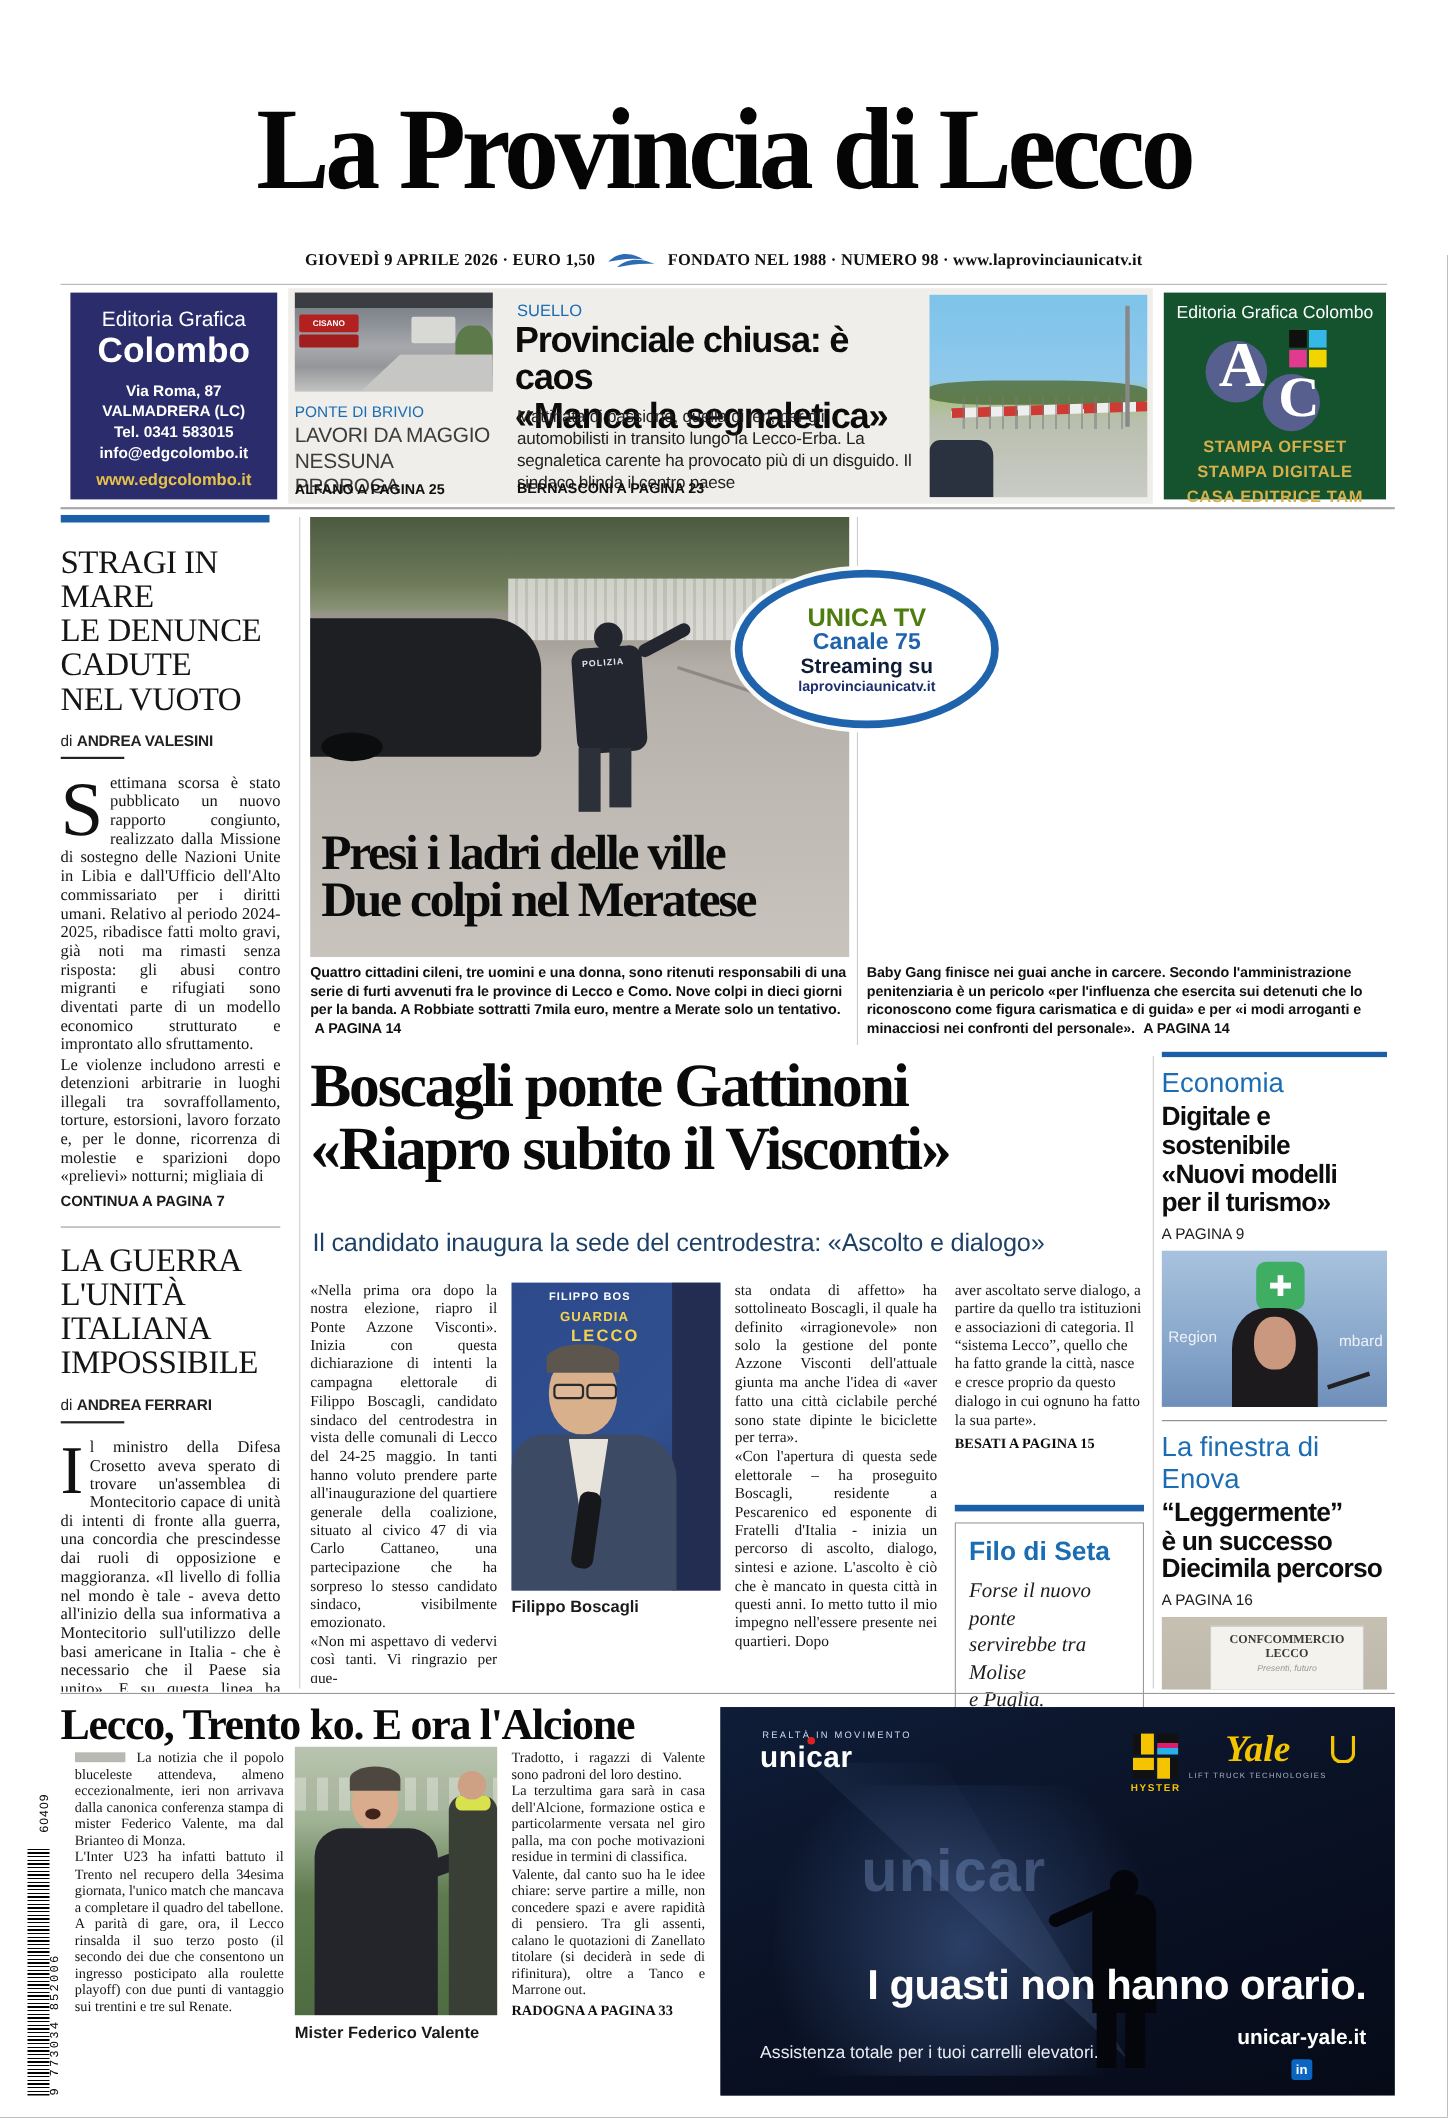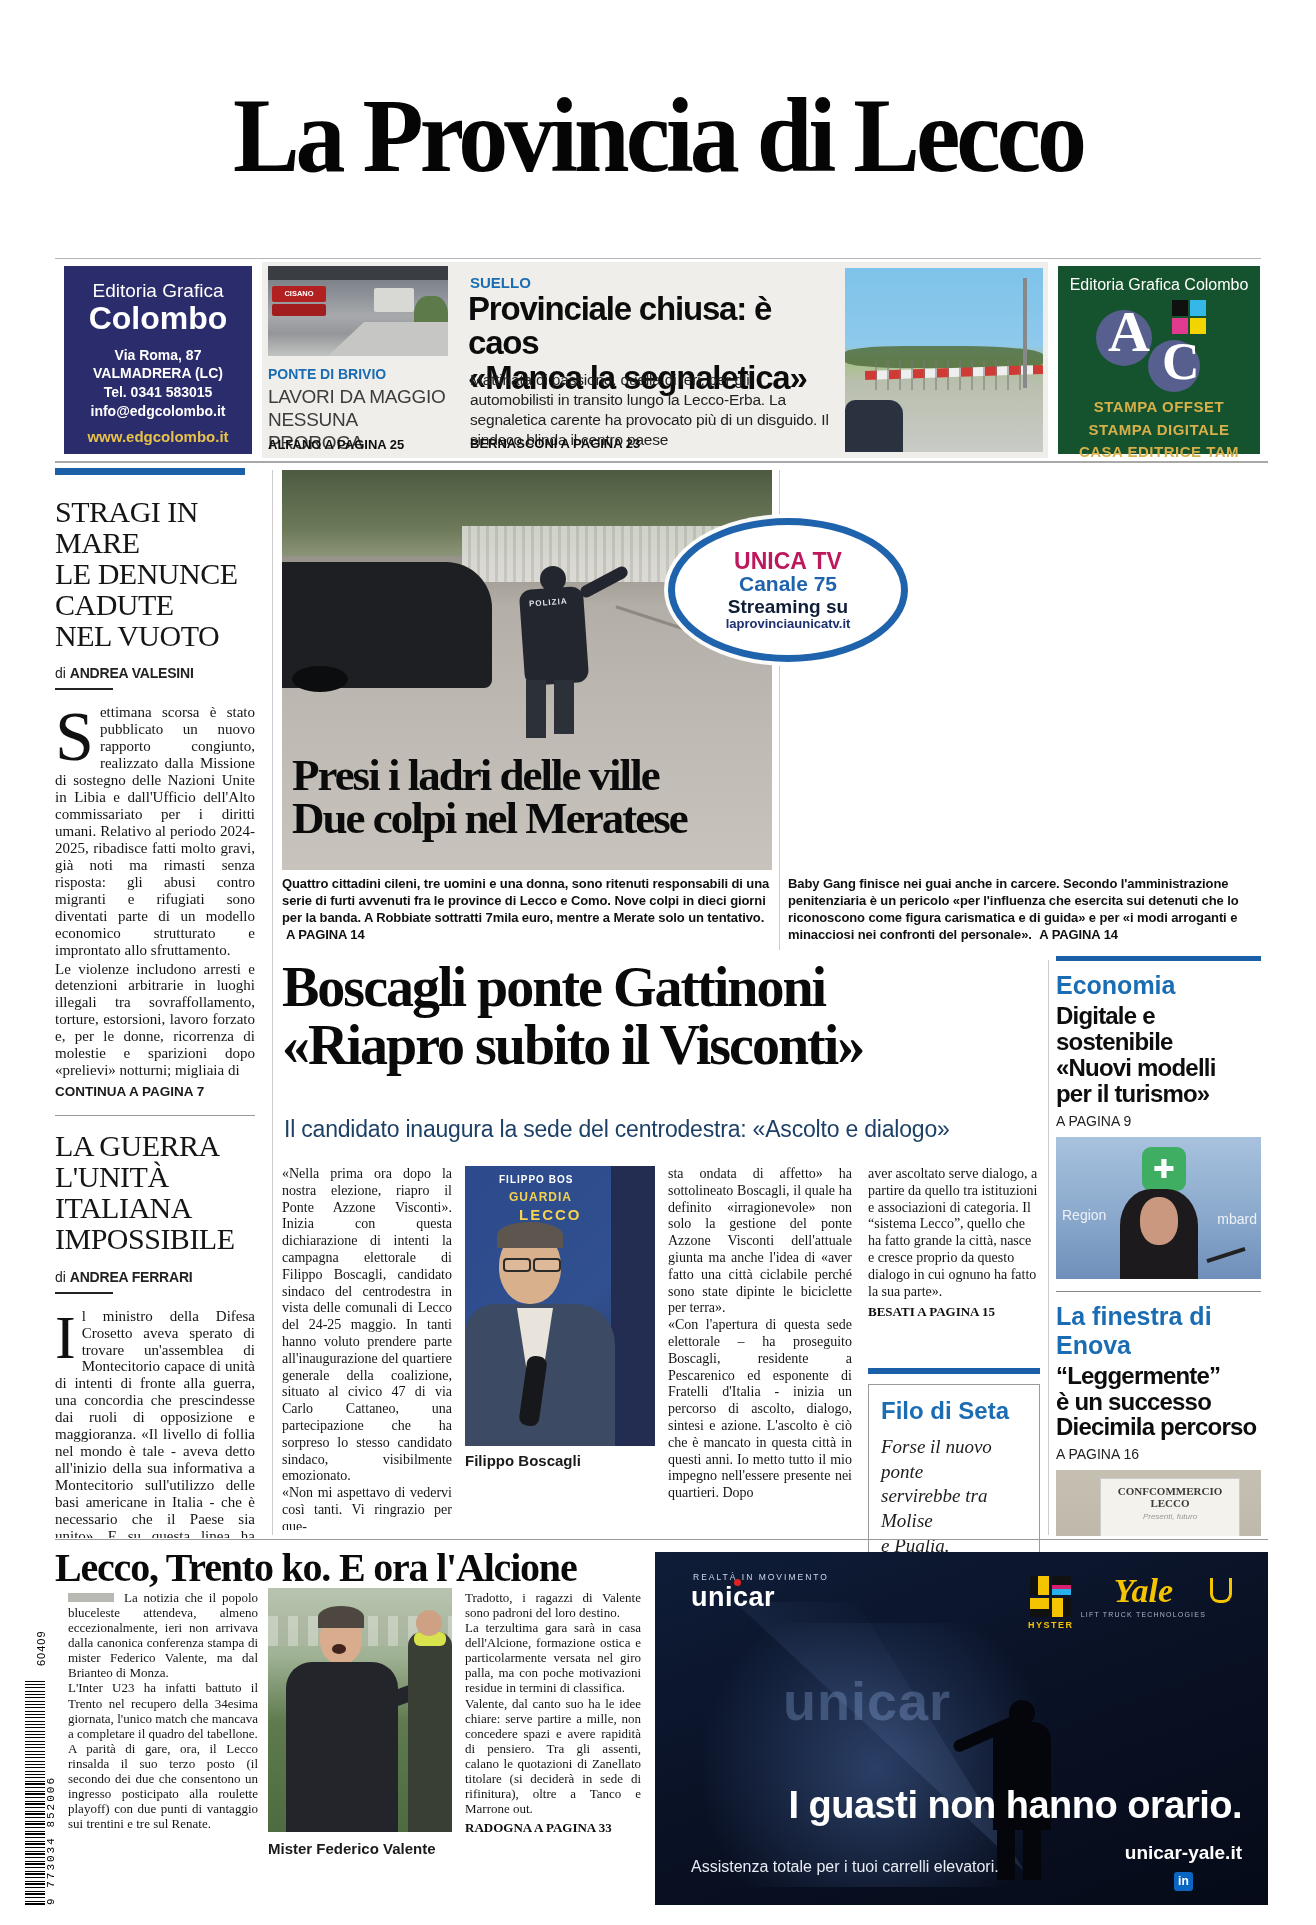--- a/index.html
+++ b/index.html
@@ -1,21 +1,21 @@
 <!DOCTYPE html>
 <html lang="it"><head>
 <meta charset="utf-8">
 <style>
   html,body{margin:0;padding:0;background:#8a8a8a;}
   #page{position:relative;width:1316px;height:1925px;margin:0 auto;background:#ffffff;
         font-family:"Liberation Sans",sans-serif;color:#1a1a1a;overflow:hidden;}
   .abs{position:absolute;}
   .pre{white-space:pre-line;}
   .just{text-align:justify;hyphens:auto;}
-  .kick{color:#1a6cb3;font-weight:bold;}
+  .kick{color:#1a6cb3;font-weight:normal;}
   .pgref{font-weight:bold;font-size:13px;color:#0f0f0f;}
 
   
   #mast-title{left:0;right:0;top:86px;text-align:center;font-family:"Liberation Serif",serif;
     font-weight:bold;font-size:100px;letter-spacing:-4px;color:#050505;line-height:1;
     transform:scaleY(1.06);margin:0;}
   #dateline{left:0;right:0;top:228px;display:flex;justify-content:center;align-items:center;gap:10px;
     font-family:"Liberation Serif",serif;font-weight:bold;font-size:15px;color:#101010;letter-spacing:.2px;}
 
   
@@ -69,21 +69,21 @@
   #ph-baby{left:788px;top:470px;width:480px;height:398px;overflow:hidden;
      background:linear-gradient(115deg,#7e6742 0%,#a8854e 25%,#c2a05e 45%,#e0c277 70%,#caa45c 100%);}
   .ph-head{position:absolute;left:10px;top:284px;margin:0;font-family:"Liberation Serif",serif;
      font-weight:bold;font-size:45px;line-height:.95;letter-spacing:-2px;color:#0b0b0b;}
   .bigcap{position:absolute;font-size:13px;font-weight:bold;line-height:1.3;color:#101010;letter-spacing:-.1px;}
   .bigcap .pg{margin-left:4px;margin-top:11px;}
 
   #unica{left:668px;top:518px;width:226px;height:130px;border:7px solid #1f63ad;border-radius:50%;
      background:#fff;box-shadow:0 0 0 4px rgba(255,255,255,.95);display:flex;flex-direction:column;
      justify-content:center;align-items:center;line-height:1.04;}
-  .un1{font-size:23px;font-weight:bold;color:#be185d;}
+  .un1{font-size:23px;font-weight:bold;color:#4d7c0f;}
   .un2{font-size:21px;font-weight:bold;color:#1f63ad;}
   .un3{font-size:19px;font-weight:bold;color:#101d38;margin-top:2px;}
   .un4{font-size:13px;font-weight:bold;color:#1c2f6e;}
 
   
   #bos-head{left:282px;top:958px;width:780px;margin:0;font-family:"Liberation Serif",serif;
      font-weight:bold;font-size:56px;line-height:1.04;letter-spacing:-2px;color:#0a0a0a;}
   #bos-sub{left:284px;top:1116px;width:760px;font-size:23px;color:#1d4066;letter-spacing:-.2px;}
   .boscol{position:absolute;top:1166px;height:364px;overflow:hidden;
      font-family:"Liberation Serif",serif;font-size:14px;line-height:1.2;color:#141414;}
@@ -174,20 +174,28 @@
   .vline{position:absolute;width:1px;background:#ccc;}
   .hline{position:absolute;height:1px;}
   .ovl{position:absolute;}
 </style>
 </head>
 <body>
 
 <div id="page">
 
   <h1 id="mast-title" class="abs">La Provincia di Lecco</h1>
+  <div id="dateline" class="abs">
+    <span>GIOVEDÌ 9 APRILE 2026 · EURO 1,50</span>
+    <svg width="46" height="18" viewBox="0 0 46 18">
+      <path d="M2 10 C 12 0, 24 2, 34 8 C 24 6, 12 8, 2 10 Z" fill="#2b6cb5"></path>
+      <path d="M10 15 C 20 6, 32 7, 44 12 C 32 11, 20 13, 10 15 Z" fill="#2b6cb5"></path>
+    </svg>
+    <span>FONDATO NEL 1988 · NUMERO 98 · www.laprovinciaunicatv.it</span>
+  </div>
   <div class="hline" style="left:55px;top:258px;width:1206px;background:#b5b5b5;"></div>
 
   <div id="strip-panel" class="abs"></div>
 
   <div id="ad-colombo-left" class="abs">
     <div id="acl-1">Editoria Grafica</div>
     <div id="acl-2">Colombo</div>
     <div class="acl-addr">Via Roma, 87</div>
     <div class="acl-addr">VALMADRERA (LC)</div>
     <div class="acl-addr">Tel. 0341 583015</div>

